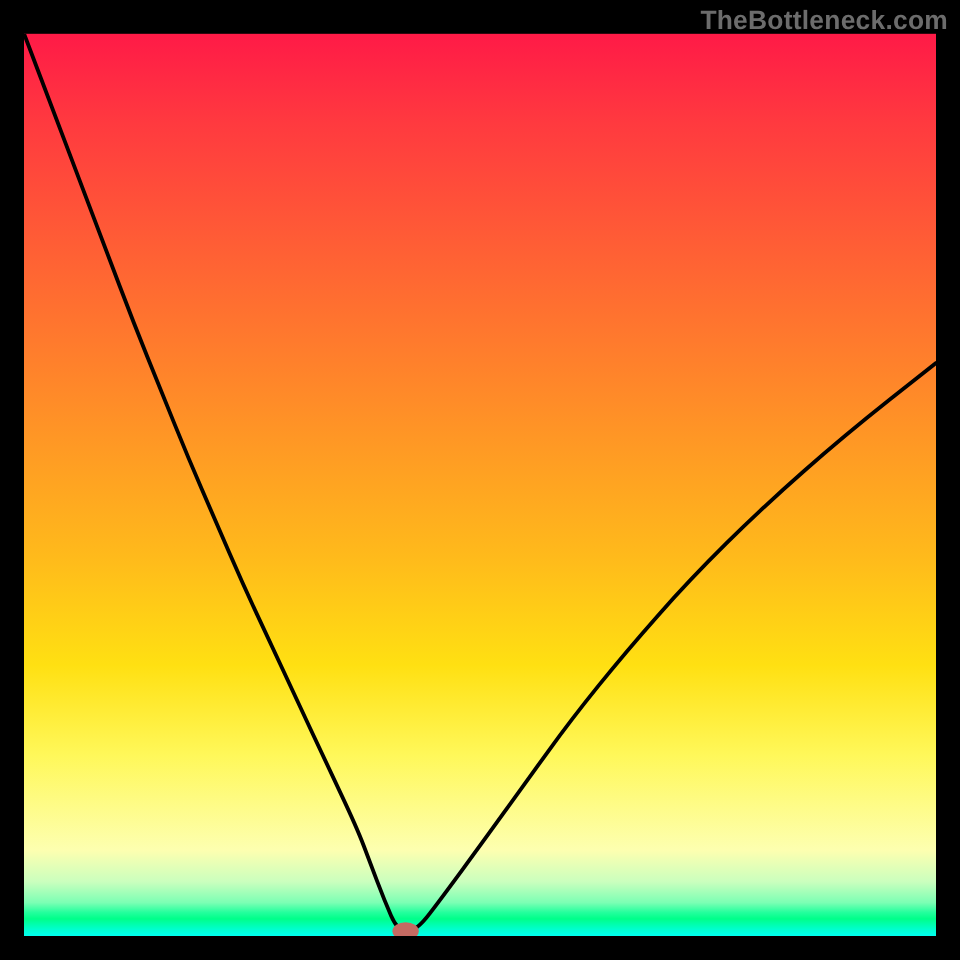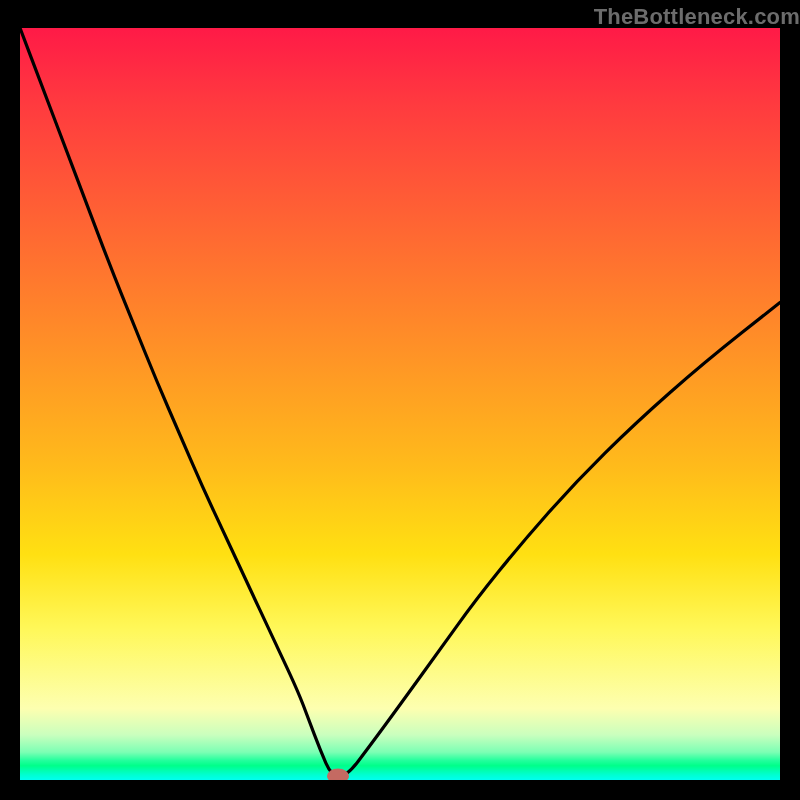--- a/index.html
+++ b/index.html
@@ -12,21 +12,21 @@
   }
   .container {
     position: relative;
     width: 800px;
     height: 800px;
     background: #000;
   }
   .watermark {
     position: absolute;
     top: 4px;
-    right: 0;
+    right: 10px;
     font-size: 22px;
     font-weight: 600;
     color: #6c6c6c;
     z-index: 10;
     letter-spacing: 0.2px;
   }
   .plot-area {
     position: absolute;
     left: 20px;
     top: 28px;

